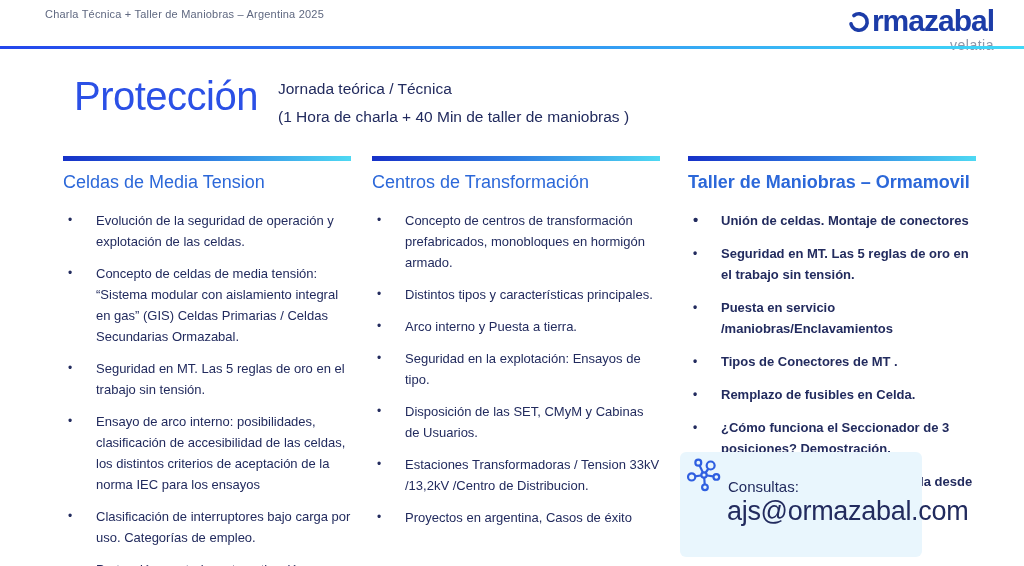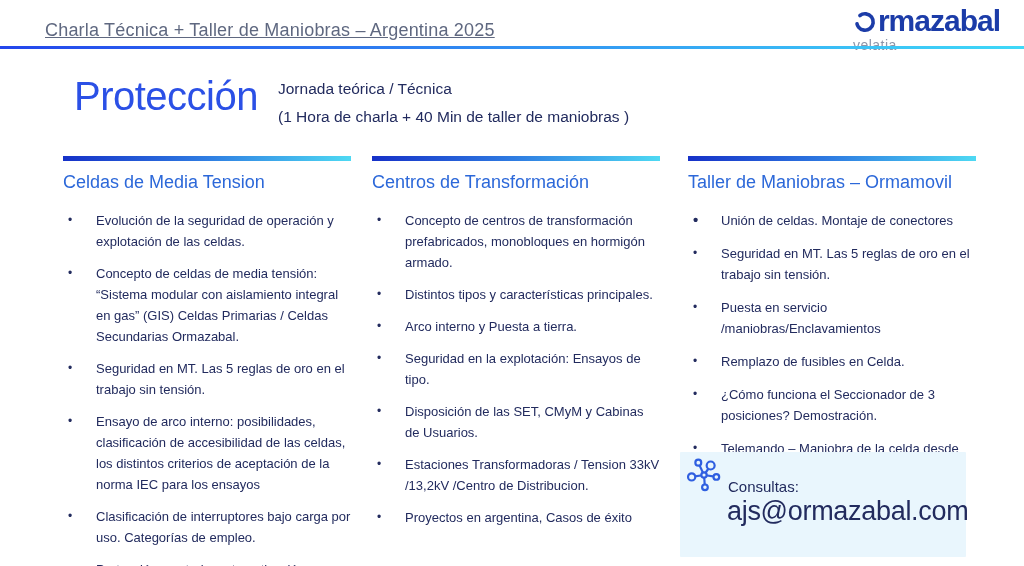--- a/index.html
+++ b/index.html
@@ -8,25 +8,24 @@
     --bar_start:#1631c8; --bar_mid:#2f7de2; --bar_end:#4ed9f3;
     --divider_start:#2446ec; --divider_end:#3fd9f8;
     --contact_bg:#e9f6fd; --icon_blue:#2f5fe0;
   }
   html,body{margin:0;padding:0;background:#fff;}
   .slide{
     position:relative;width:1024px;height:566px;background:#fff;overflow:hidden;
     font-family:"Liberation Sans",sans-serif;
   }
   .header-title{
-    position:absolute;left:45px;top:20px;font-size:18px;color:var(--header_gray);
+    position:absolute;left:45px;top:8px;font-size:11px;color:var(--header_gray);
     letter-spacing:.2px;
-    text-decoration:underline;
   }
-  .logo{position:absolute;right:24px;top:6px;text-align:left;line-height:1;}
+  .logo{position:absolute;right:30px;top:6px;text-align:right;line-height:1;}
   .brand{
     font-size:30px;font-weight:bold;color:var(--brand_blue);letter-spacing:-1px;
     display:flex;align-items:center;justify-content:flex-end;
   }
   .brand svg{margin-right:1px;}
   .velatia{font-size:14px;color:var(--velatia_gray);margin-top:2px;letter-spacing:.5px;}
   .top-divider{
     position:absolute;left:0;top:46px;width:1024px;height:3px;
     background:linear-gradient(90deg,var(--divider_start),var(--divider_end));
   }
@@ -34,40 +33,40 @@
     position:absolute;left:74px;top:74px;font-size:40px;color:var(--title_blue);
     letter-spacing:-.5px;
   }
   .subtitle{
     position:absolute;left:278px;top:80px;font-size:15.5px;color:var(--navy);
   }
   .subtitle div{margin-bottom:10px;}
   .col{position:absolute;top:156px;width:288px;}
   .col-1{left:63px;}
   .col-2{left:372px;}
-  .col-3{left:688px;}
+  .col-3{left:688px;font-weight:bold;}
   .col-bar{
     height:5px;width:100%;
     background:linear-gradient(90deg,var(--bar_start),var(--bar_mid),var(--bar_end));
     margin-bottom:11px;
   }
   .col-header{font-size:18px;color:var(--column_header_blue);margin-bottom:17px;}
   .col ul{list-style:none;margin:0;padding:0;}
   .col li{
     position:relative;padding-left:33px;font-size:13px;line-height:21px;
     color:var(--navy);margin-bottom:11px;
   }
   .col-3 li{margin-bottom:12px;}
   .col li::before{
     content:"\2022";position:absolute;left:5px;top:0;font-size:12px;color:var(--navy);
   }
   .col-3 li:first-child::before{font-size:15px;font-weight:bold;top:-1px;}
   .contact-box{
-    position:absolute;left:680px;top:452px;width:286px;height:105px;
-    background:var(--contact_bg);border-radius:1px;
+    position:absolute;left:680px;top:452px;width:242px;height:105px;
+    background:var(--contact_bg);border-radius:6px;
   }
   .contact-icon{position:absolute;left:5px;top:4px;}
   .contact-label{position:absolute;left:48px;top:26px;font-size:15px;color:var(--navy);}
   .contact-email{
     position:absolute;left:47px;top:44px;font-size:27px;color:var(--navy);
     letter-spacing:-.3px;
   }
 </style>
 </head>
 <body>
@@ -122,20 +121,21 @@
       </ul>
   </div>
 
   <div class="col col-3">
     <div class="col-bar"></div>
     <div class="col-header">Taller de Maniobras – Ormamovil</div>
     <ul>
         <li>Unión de celdas. Montaje de conectores</li>
         <li>Seguridad en MT. Las 5 reglas de oro en el trabajo sin tensión.</li>
         <li>Puesta en servicio /maniobras/Enclavamientos</li>
+        <li>Tipos de Conectores de MT .</li>
         <li>Remplazo de fusibles en Celda.</li>
         <li>¿Cómo funciona el Seccionador de 3 posiciones? Demostración.</li>
         <li>Telemando – Maniobra de la celda desde aplicación móvil</li>
       </ul>
   </div>
 
   <div class="contact-box">
     <svg class="contact-icon" width="38" height="38" viewBox="0 0 40 40" aria-hidden="true">
       <g stroke="#2f5fe0" stroke-width="2.3" fill="none">
         <line x1="20" y1="20" x2="14" y2="7"></line>

